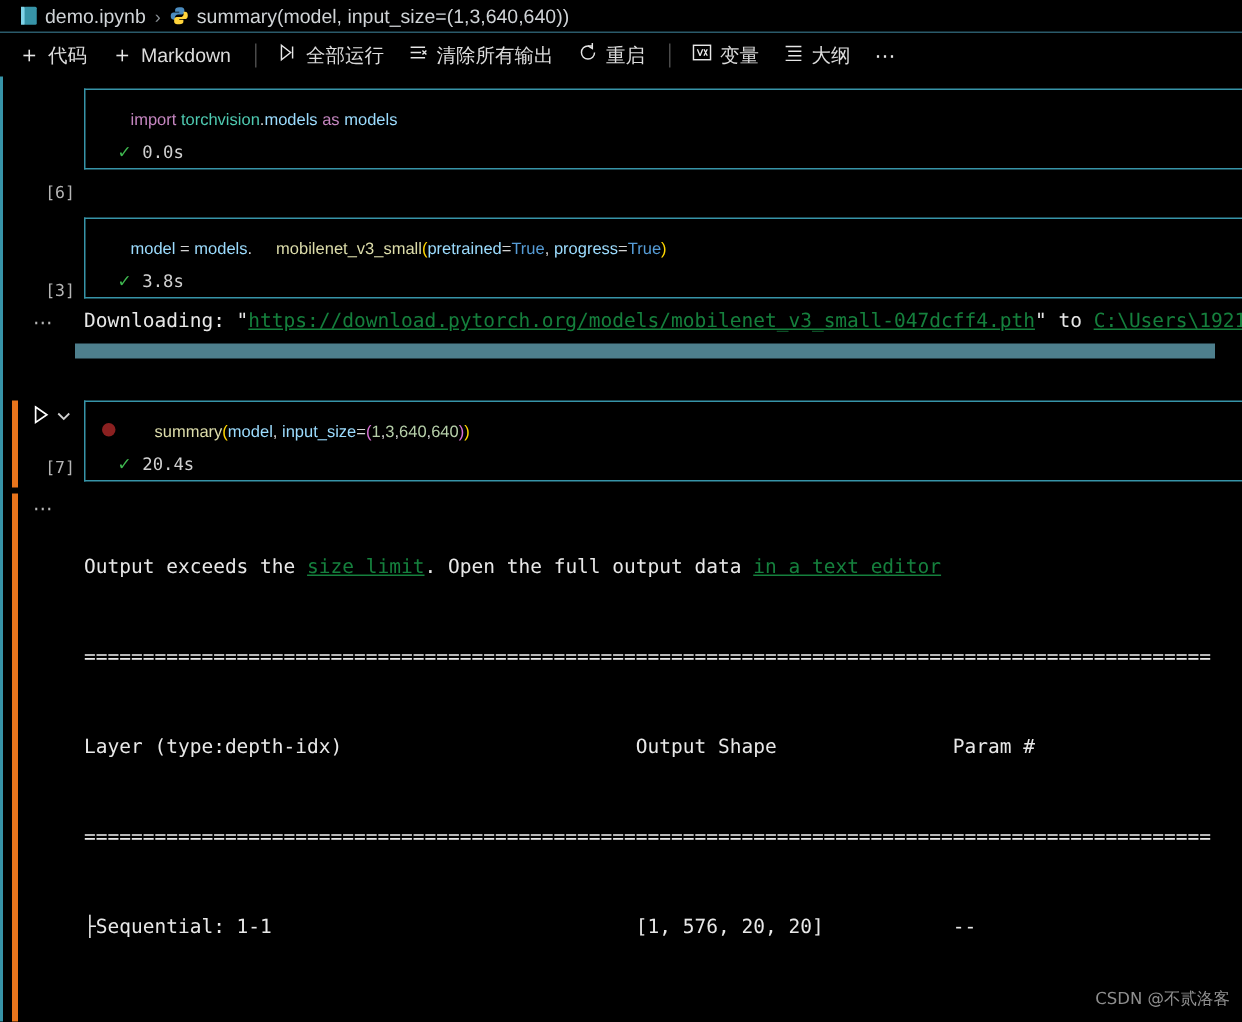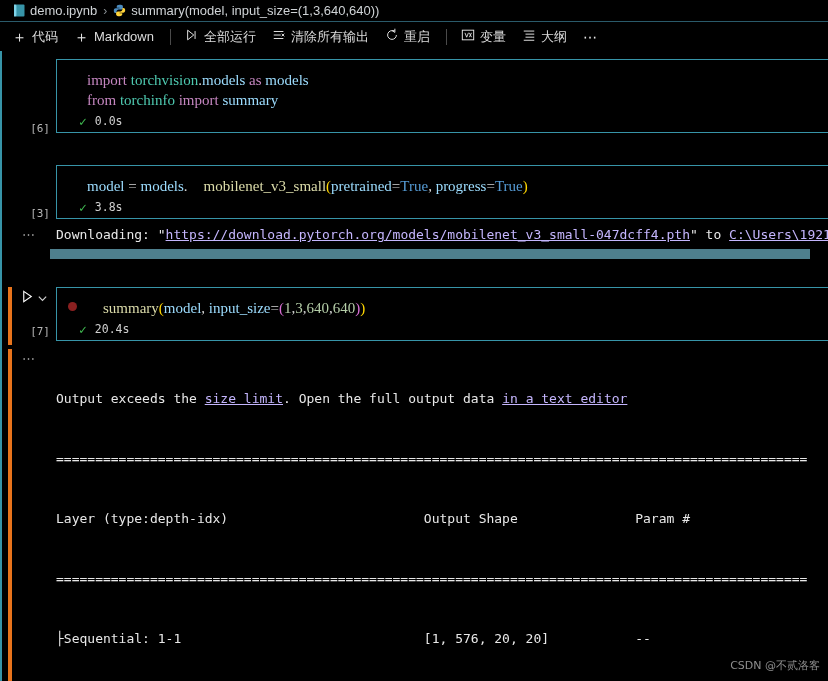--- a/index.html
+++ b/index.html
@@ -117,22 +117,22 @@
 
   .code-box {
     flex: 1;
     border: 1px solid #3794a8;
     border-right: none;
     background: #000000;
     box-sizing: border-box;
     position: relative;
   }
   .code-line {
-    font-family: Liberation Serif, serif;
-    font-size: 15px;
+    font-family: Liberation Sans, sans-serif;
+    font-size: 11px;
     line-height: 20px;
     white-space: pre;
     padding-left: 30px;
   }
   .code-pad-top { height: 10px; }
   .status-row {
     display: flex;
     align-items: center;
     gap: 8px;
     height: 22px;
@@ -170,21 +170,21 @@
   }
   .out-body {
     flex: 1;
     font-family: "DejaVu Sans Mono", monospace;
     font-size: 13px;
     line-height: 20px;
     color: #e8e8e8;
     white-space: pre;
     overflow: hidden;
   }
-  .out-link { color: #c4b5fd; text-decoration: underline; }
+  .out-link { color: #15803d; text-decoration: underline; }
   .hscroll-track {
     height: 10px;
     background: #000000;
     position: relative;
   }
   .hscroll-thumb {
     position: absolute;
     left: 0;
     top: 0;
     height: 10px;
@@ -295,21 +295,20 @@
 
   <div class="nb-body">
 
     <div class="cell" style="margin-top:8px;">
       <div class="gutter">
         <div class="exec-count" style="top:63px;">[6]</div>
       </div>
       <div class="code-box">
         <div class="code-pad-top"></div>
         <div class="code-line"><span class="k">import</span> <span class="ty">torchvision</span><span class="pl">.</span><span class="id">models</span> <span class="k">as</span> <span class="id">models</span></div>
-        <div class="code-line"><span class="k">from</span> <span class="ty">torchinfo</span> <span class="k">import</span> <span class="id">summary</span></div>
         <div class="status-row">
           <span class="check">✓</span>
           <span>0.0s</span>
         </div>
       </div>
     </div>
 
     <div class="cell" style="margin-top:32px;">
       <div class="gutter">
         <div class="exec-count" style="top:42px;">[3]</div>

